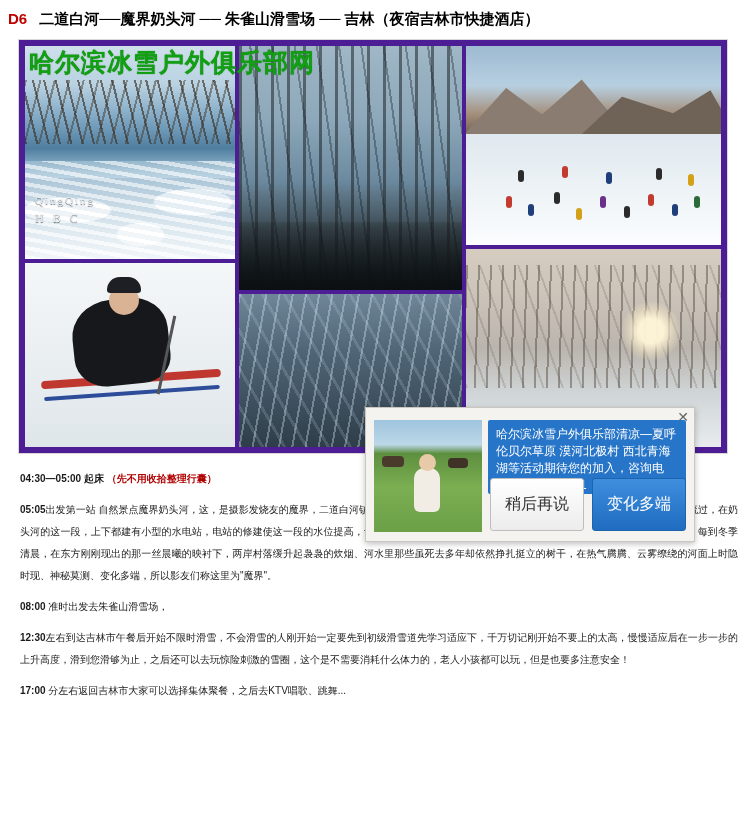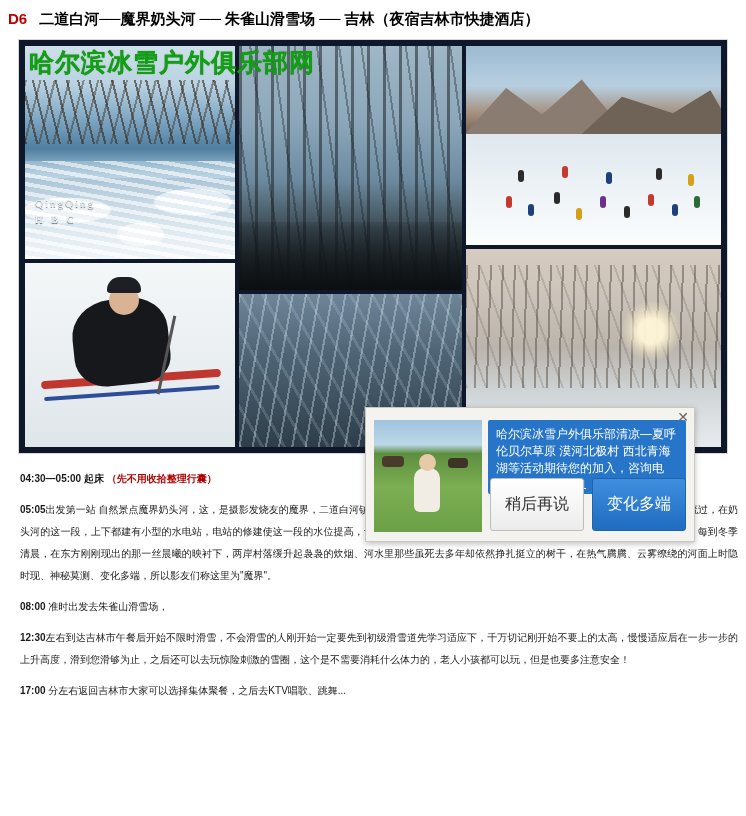--- a/index.html
+++ b/index.html
@@ -35,21 +35,21 @@
     color: #c00000;
     margin-right: 12px;
   }
 
   
   .photo-panel {
     position: relative;
     margin: 4px 18px 0 18px;
     height: 415px;
     border: 1px solid #d8d8d8;
-    background: #0f172a;
+    background: #4c1d95;
     padding: 6px;
     box-sizing: border-box;
   }
 
   .watermark {
     position: absolute;
     left: 10px;
     top: 6px;
     font-size: 25px;
     font-weight: bold;
@@ -120,21 +120,21 @@
     left: 10px;
     bottom: 32px;
     color: #eaf4fa;
     font-size: 11px;
     font-family: "Liberation Serif", serif;
     text-shadow: 0 1px 1px rgba(0,0,0,.6);
     z-index: 5;
     line-height: 1.5;
     letter-spacing: 2px;
   }
-  .wm2 small { font-size: 10px; display: block; letter-spacing: 3px; font-weight: bold; }
+  .wm2 small { font-size: 12px; display: block; letter-spacing: 3px; }
 
   
   .ph-ski {
     height: 188px;
     background: linear-gradient(to bottom, #f4f7f8 0%, #e9eef1 55%, #dfe6ea 100%);
   }
   .ph-ski .man {
     position: absolute;
     left: 48px; top: 36px;
     width: 96px; height: 86px;

